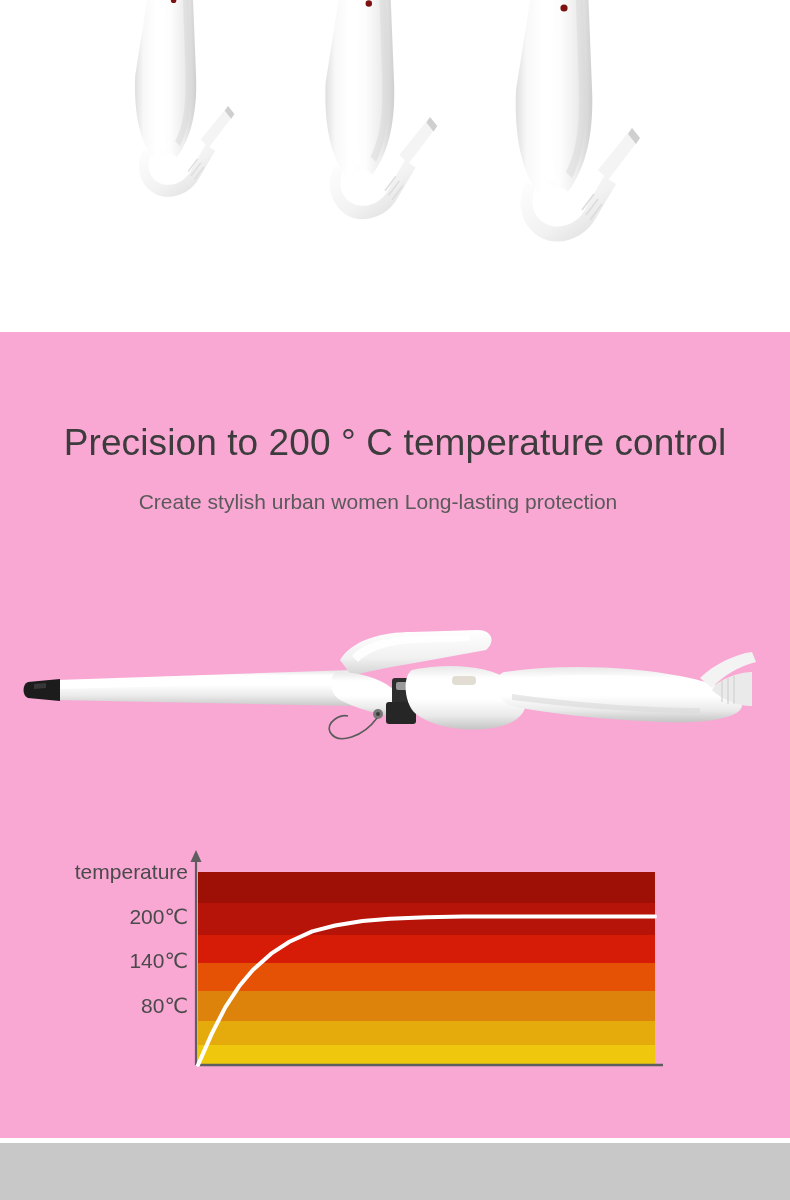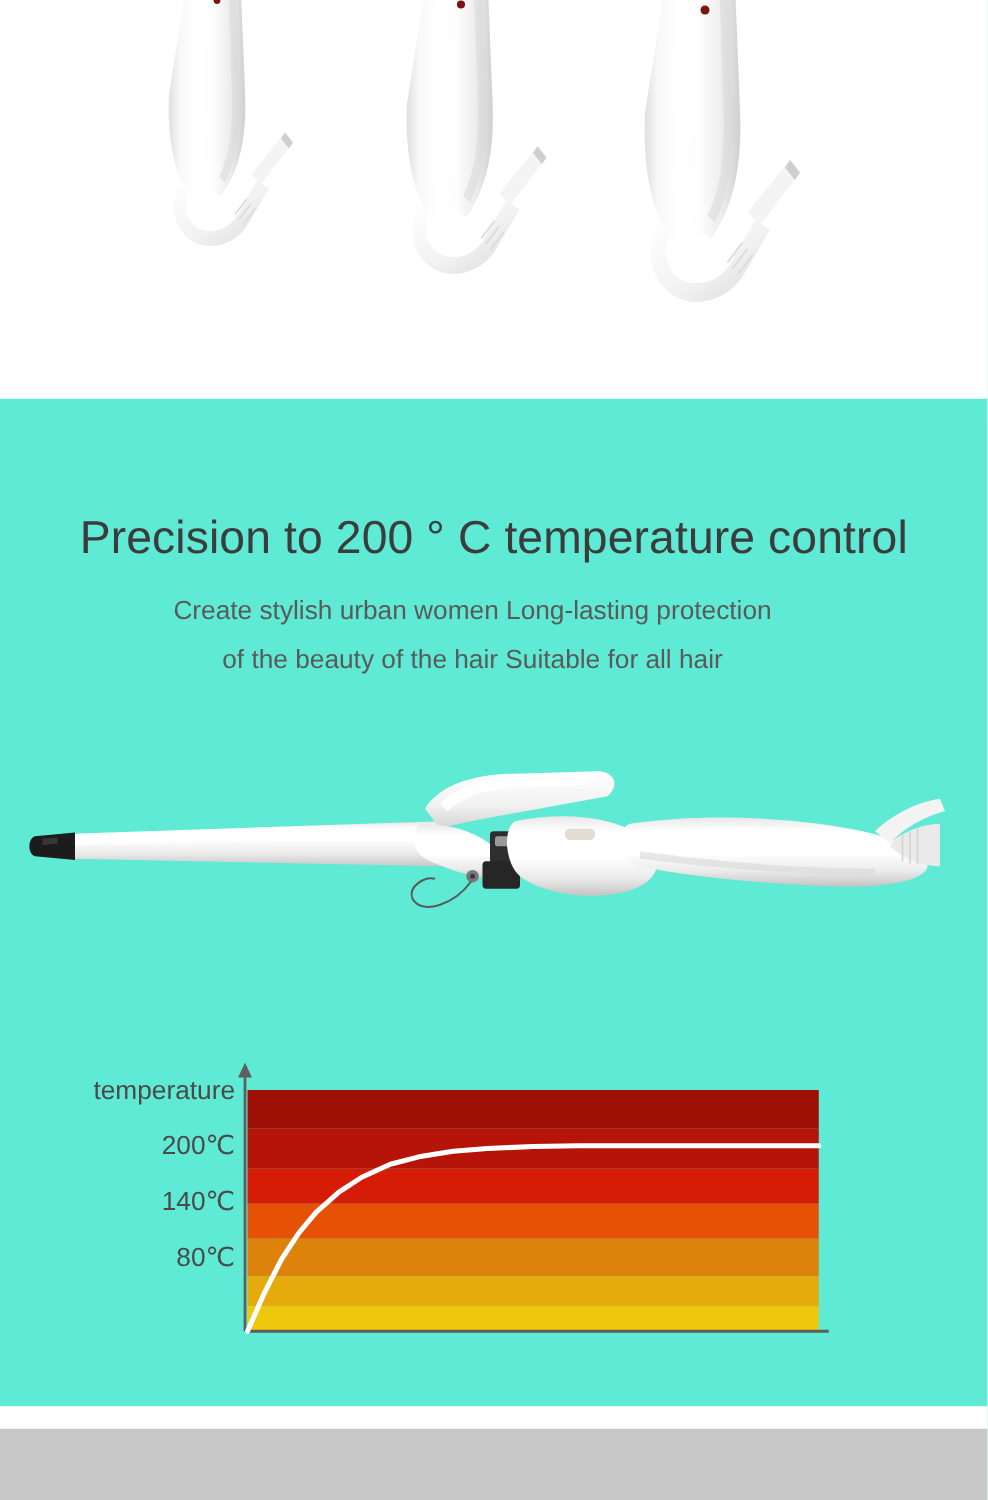--- a/index.html
+++ b/index.html
@@ -25,23 +25,23 @@
     position: absolute;
     left: 0; top: 0;
     width: 790px; height: 337px;
     background: #ffffff;
     overflow: hidden;
   }
 
   
   .body-panel {
     position: absolute;
-    left: 0; top: 319px;
+    left: 0; top: 332px;
     width: 790px; height: 806px;
-    background: #5eead4;
+    background: #f9a8d4;
   }
 
   .headline {
     position: absolute;
     left: 0; top: 90px;
     width: 790px;
     text-align: center;
     font-size: 37px;
     font-weight: 400;
     color: #3c3c3c;
@@ -188,21 +188,20 @@
       </g>
     </svg>
   </div>
 
   <div class="body-panel">
 
     <div class="headline">Precision to 200 ° C temperature control</div>
 
     <div class="subcopy">
       <div>Create stylish urban women  Long-lasting protection</div>
-      <div>of the beauty of the hair Suitable for all hair</div>
     </div>
 
     <div class="product-photo">
       <svg width="790" height="140" viewBox="0 0 790 140">
         <defs>
           <linearGradient id="barrelG" x1="0" y1="0" x2="0" y2="1">
             <stop offset="0%" stop-color="#e4e4e4"></stop>
             <stop offset="16%" stop-color="#ffffff"></stop>
             <stop offset="40%" stop-color="#ffffff"></stop>
             <stop offset="70%" stop-color="#ececec"></stop>

